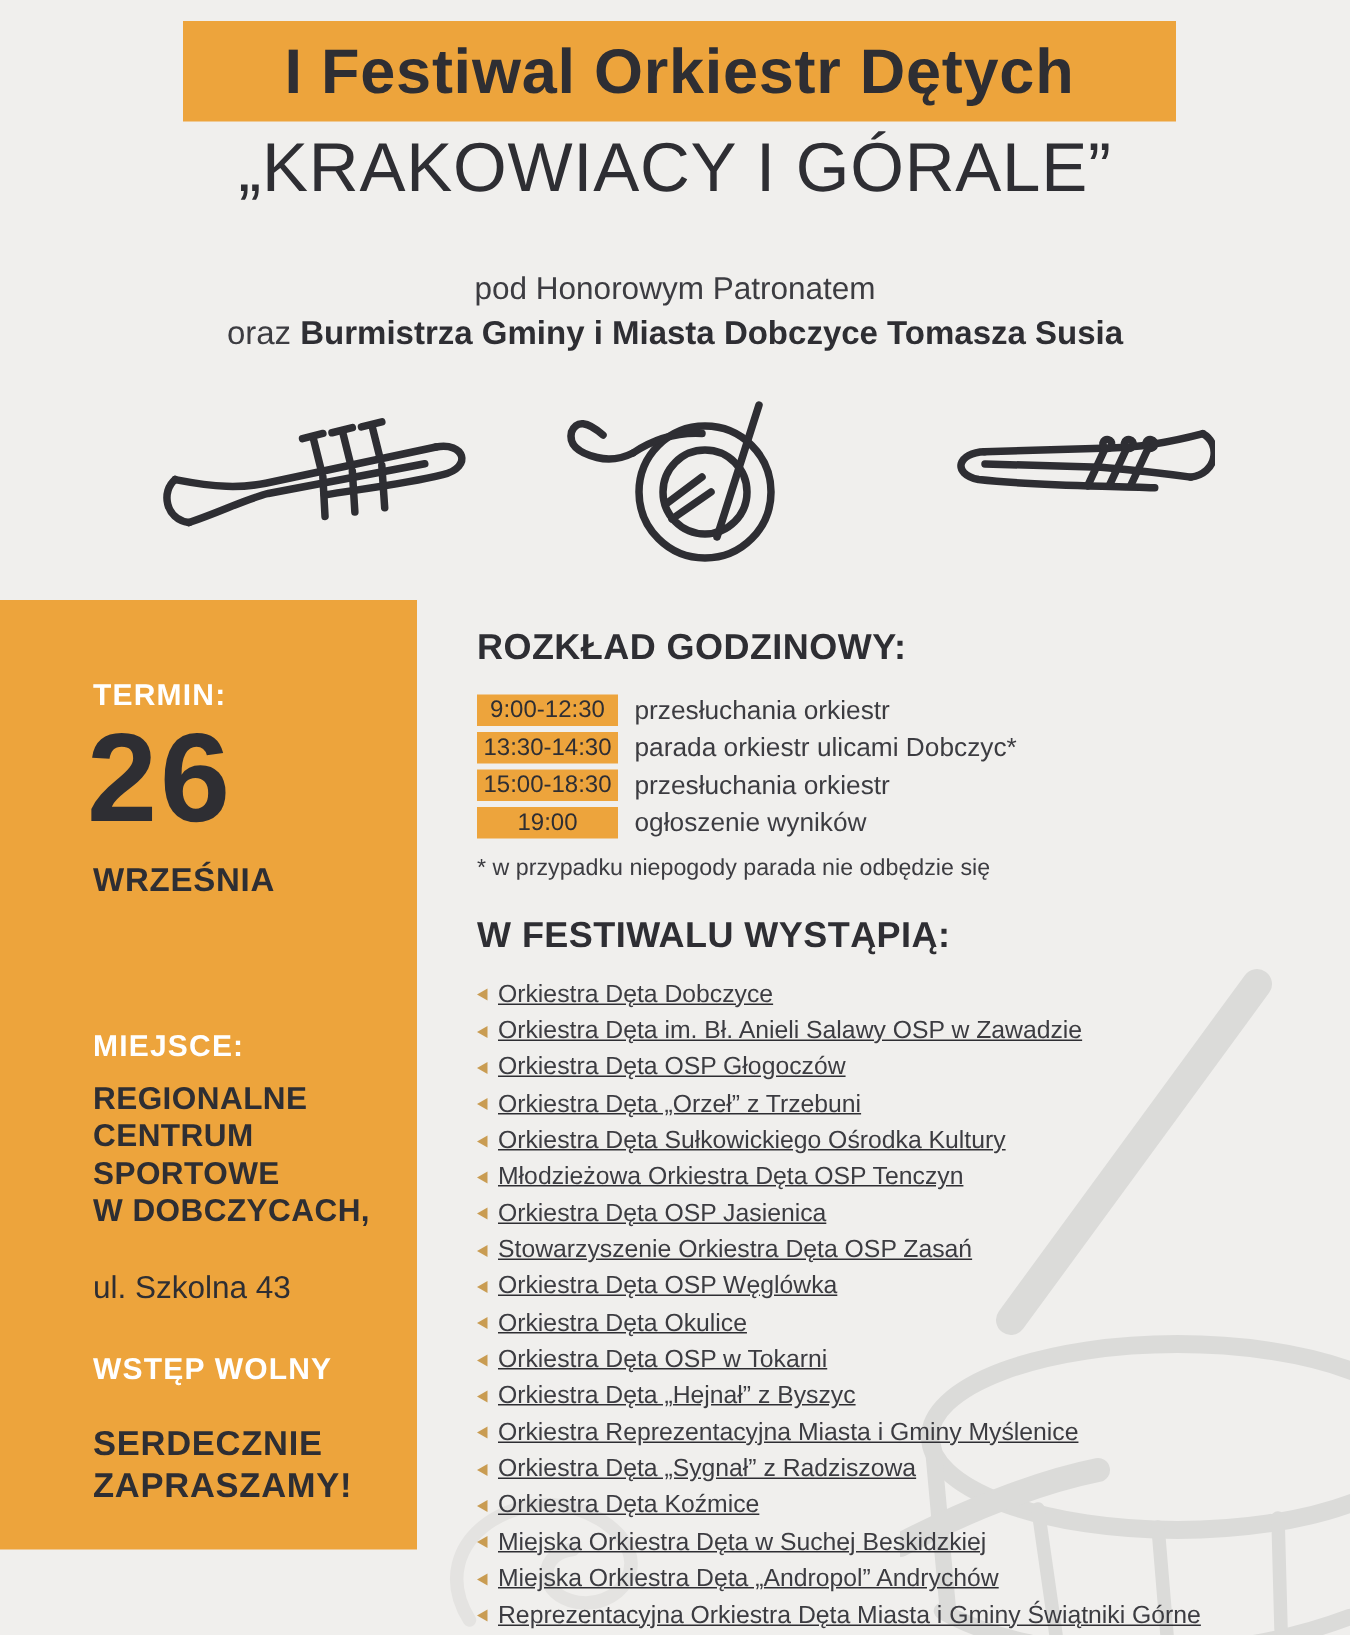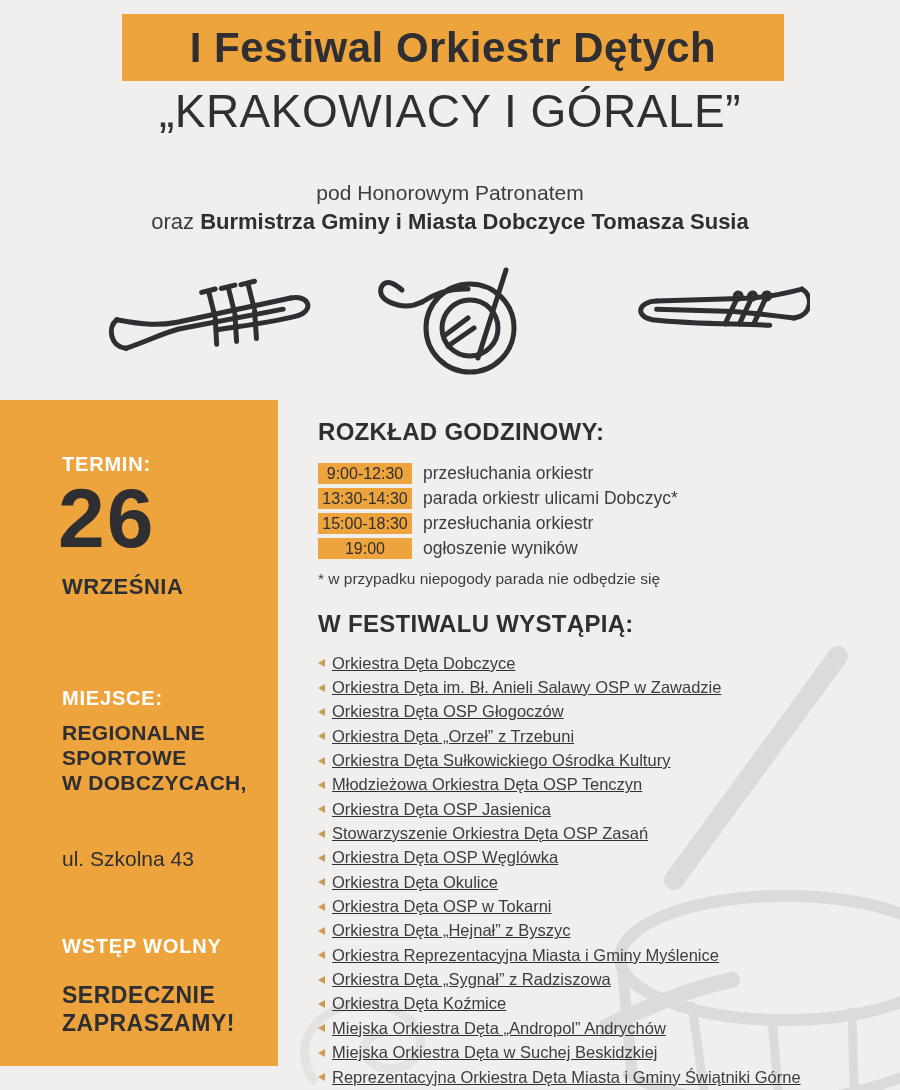--- a/index.html
+++ b/index.html
@@ -31,21 +31,21 @@
   .patronage .p1{font-size:21px;line-height:29px;}
   .patronage .p2{font-size:22px;line-height:29px;font-weight:bold;color:var(--dark);}
   .patronage .p3{font-size:22px;line-height:29px;}
   .patronage .p3 b{color:var(--dark);}
   
   .instr{position:absolute;}
   .instr svg{display:block;}
   
   .obox{left:0;width:278px;background:var(--orange);}
   .obox1{top:400px;height:508px;}
-  .obox2{top:905px;height:161px;}
+  .obox2{top:872px;height:161px;}
   .obox .lbl{position:absolute;left:62px;color:#fff;font-weight:800;font-size:20px;letter-spacing:.8px;}
   .b1-day{position:absolute;left:58px;top:76px;font-size:84px;line-height:84px;font-weight:800;color:var(--dark);letter-spacing:2px;}
   .b1-month{position:absolute;left:62px;top:174px;font-size:22px;font-weight:700;color:var(--dark);letter-spacing:.5px;}
   .b1-venue{position:absolute;left:62px;top:320px;font-size:21px;line-height:25px;font-weight:bold;color:var(--dark);letter-spacing:.3px;}
   .b1-address{position:absolute;left:62px;top:447px;font-size:21px;color:var(--dark);}
   .b2-invite{position:absolute;left:62px;top:76px;font-size:23px;line-height:28px;font-weight:800;color:var(--dark);letter-spacing:.5px;}
   
   .schedule{left:318px;top:418px;width:470px;z-index:2;}
   .sec-heading{font-size:24px;font-weight:800;letter-spacing:.3px;color:var(--dark);line-height:28px;margin:0;}
   .srows{margin-top:15px;}
@@ -137,20 +137,21 @@
     </svg>
   </div>
 
   <div class="layer obox obox1">
     <div class="lbl" style="top:53px;">TERMIN:</div>
     <div class="b1-day">26</div>
     <div class="b1-month">WRZEŚNIA</div>
     <div class="lbl" style="top:287px;">MIEJSCE:</div>
     <div class="b1-venue">
       <div>REGIONALNE</div>
+      <div>CENTRUM</div>
       <div>SPORTOWE</div>
       <div>W DOBCZYCACH,</div>
     </div>
     <div class="b1-address">ul. Szkolna 43</div>
   </div>
 
   <div class="layer obox obox2">
     <div class="lbl" style="top:30px;">WSTĘP WOLNY</div>
     <div class="b2-invite">
       <div>SERDECZNIE</div>
@@ -239,26 +240,26 @@
       <li>
           <span class="tri"></span>
           <span>Orkiestra Dęta „Sygnał” z Radziszowa</span>
         </li>
       <li>
           <span class="tri"></span>
           <span>Orkiestra Dęta Koźmice</span>
         </li>
       <li>
           <span class="tri"></span>
+          <span>Miejska Orkiestra Dęta w Suchej Beskidzkiej</span>
+        </li>
+      <li>
+          <span class="tri"></span>
           <span>Miejska Orkiestra Dęta „Andropol” Andrychów</span>
         </li>
       <li>
           <span class="tri"></span>
-          <span>Miejska Orkiestra Dęta w Suchej Beskidzkiej</span>
-        </li>
-      <li>
-          <span class="tri"></span>
           <span>Reprezentacyjna Orkiestra Dęta Miasta i Gminy Świątniki Górne</span>
         </li>
     </ul>
   </div>
 
 </div>
 
 </body></html>

